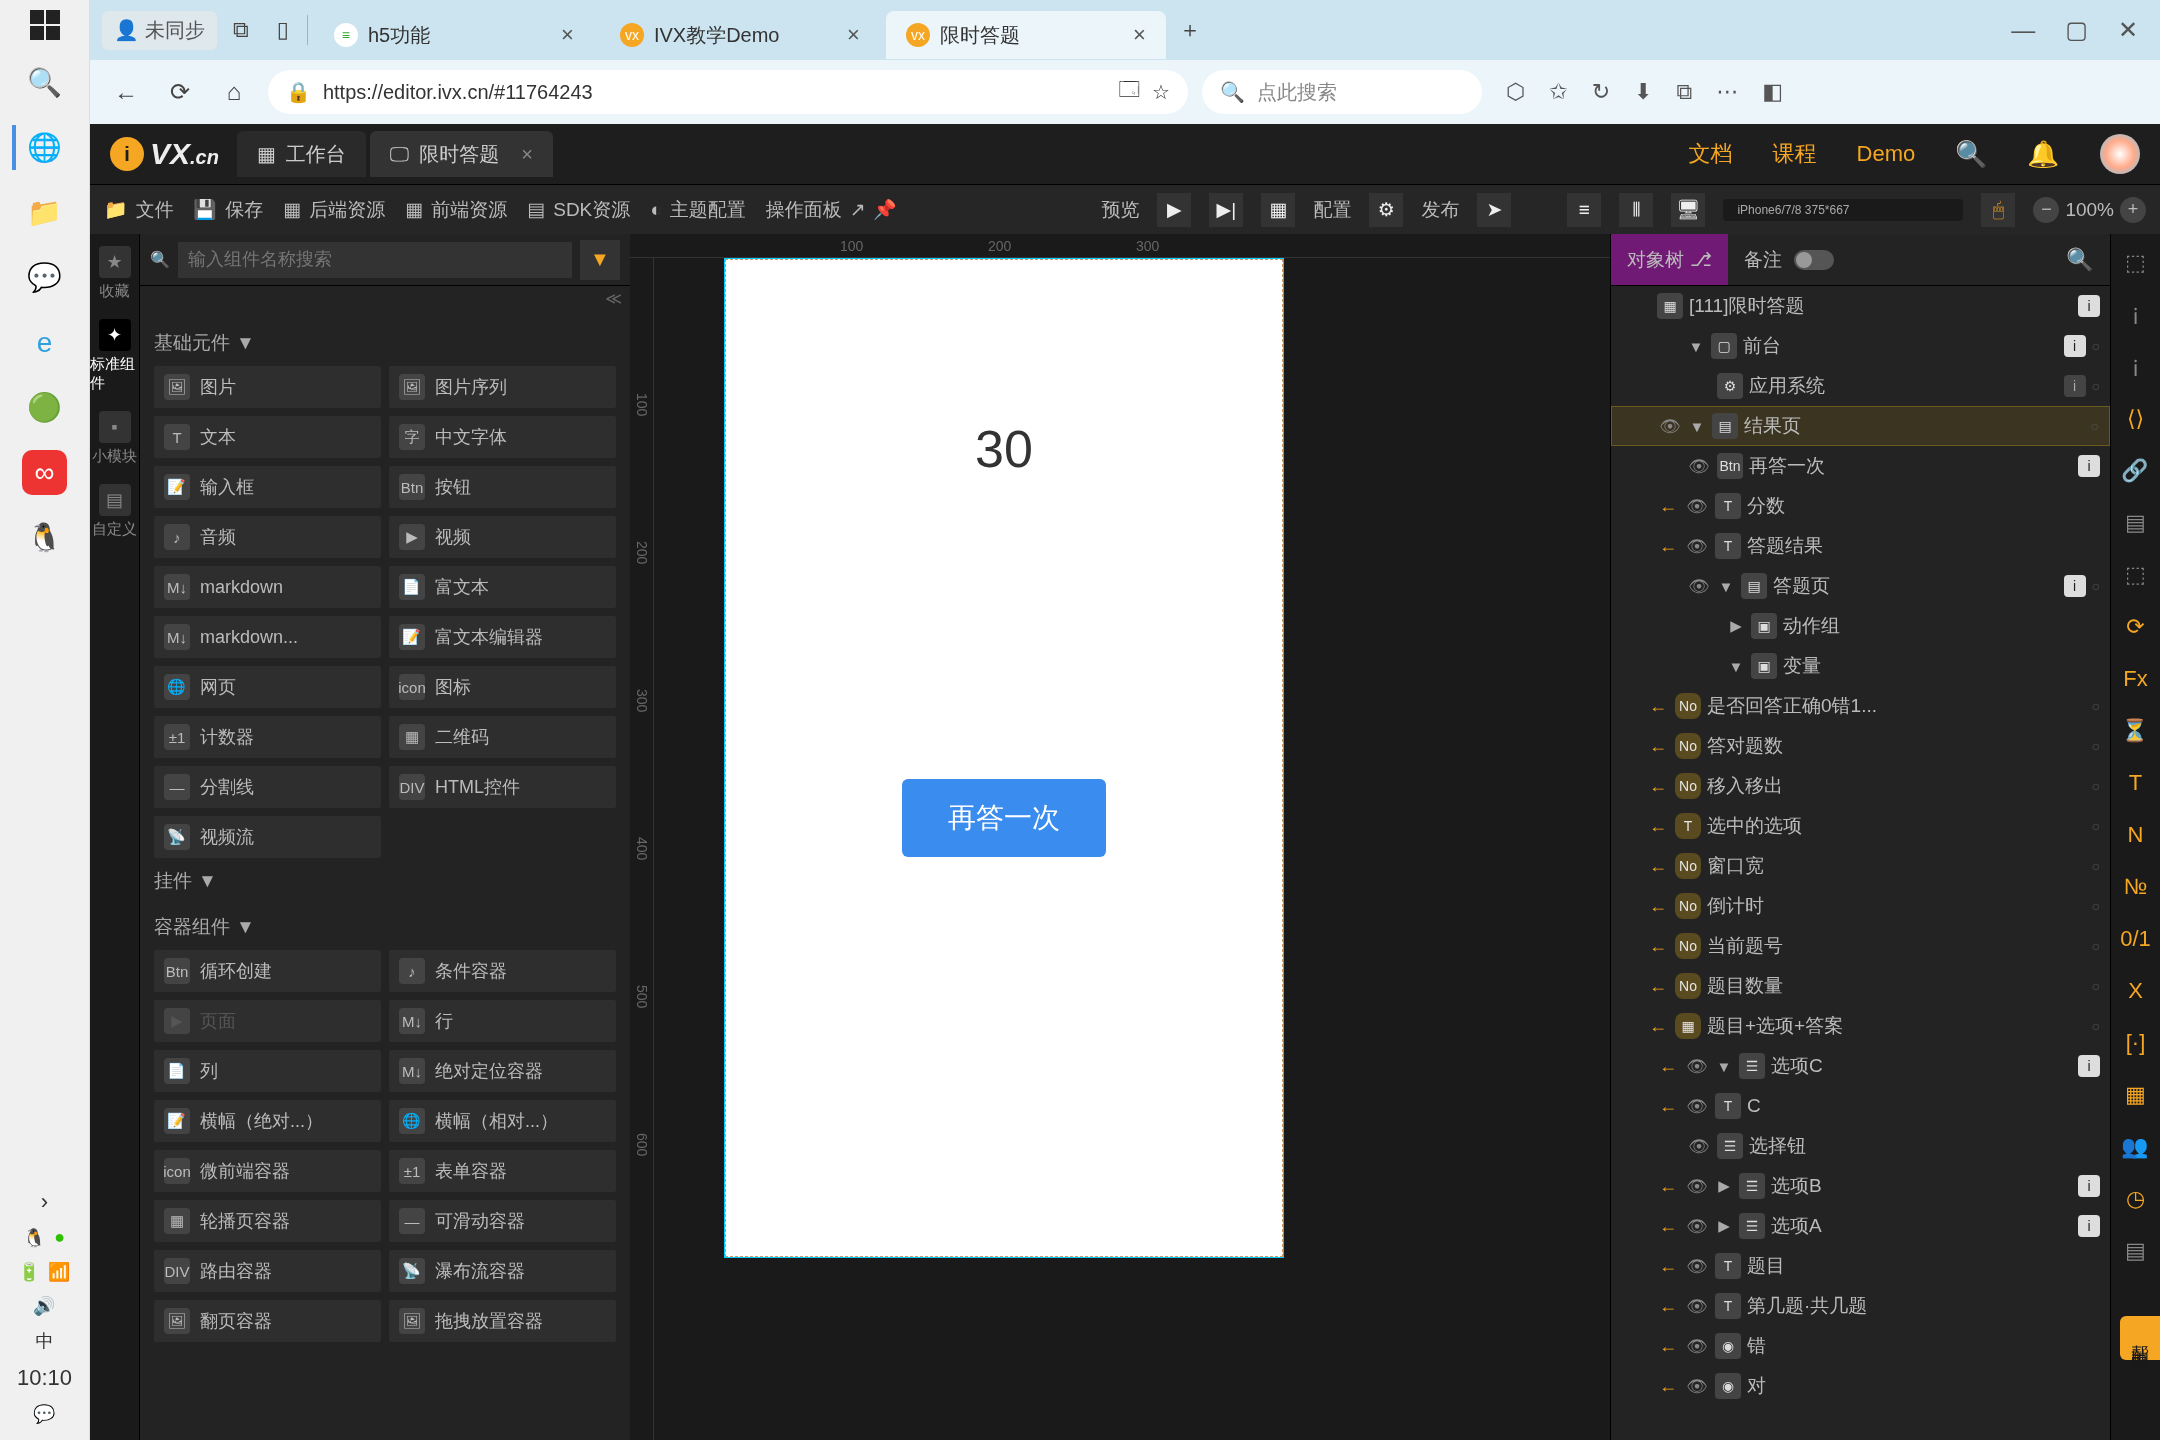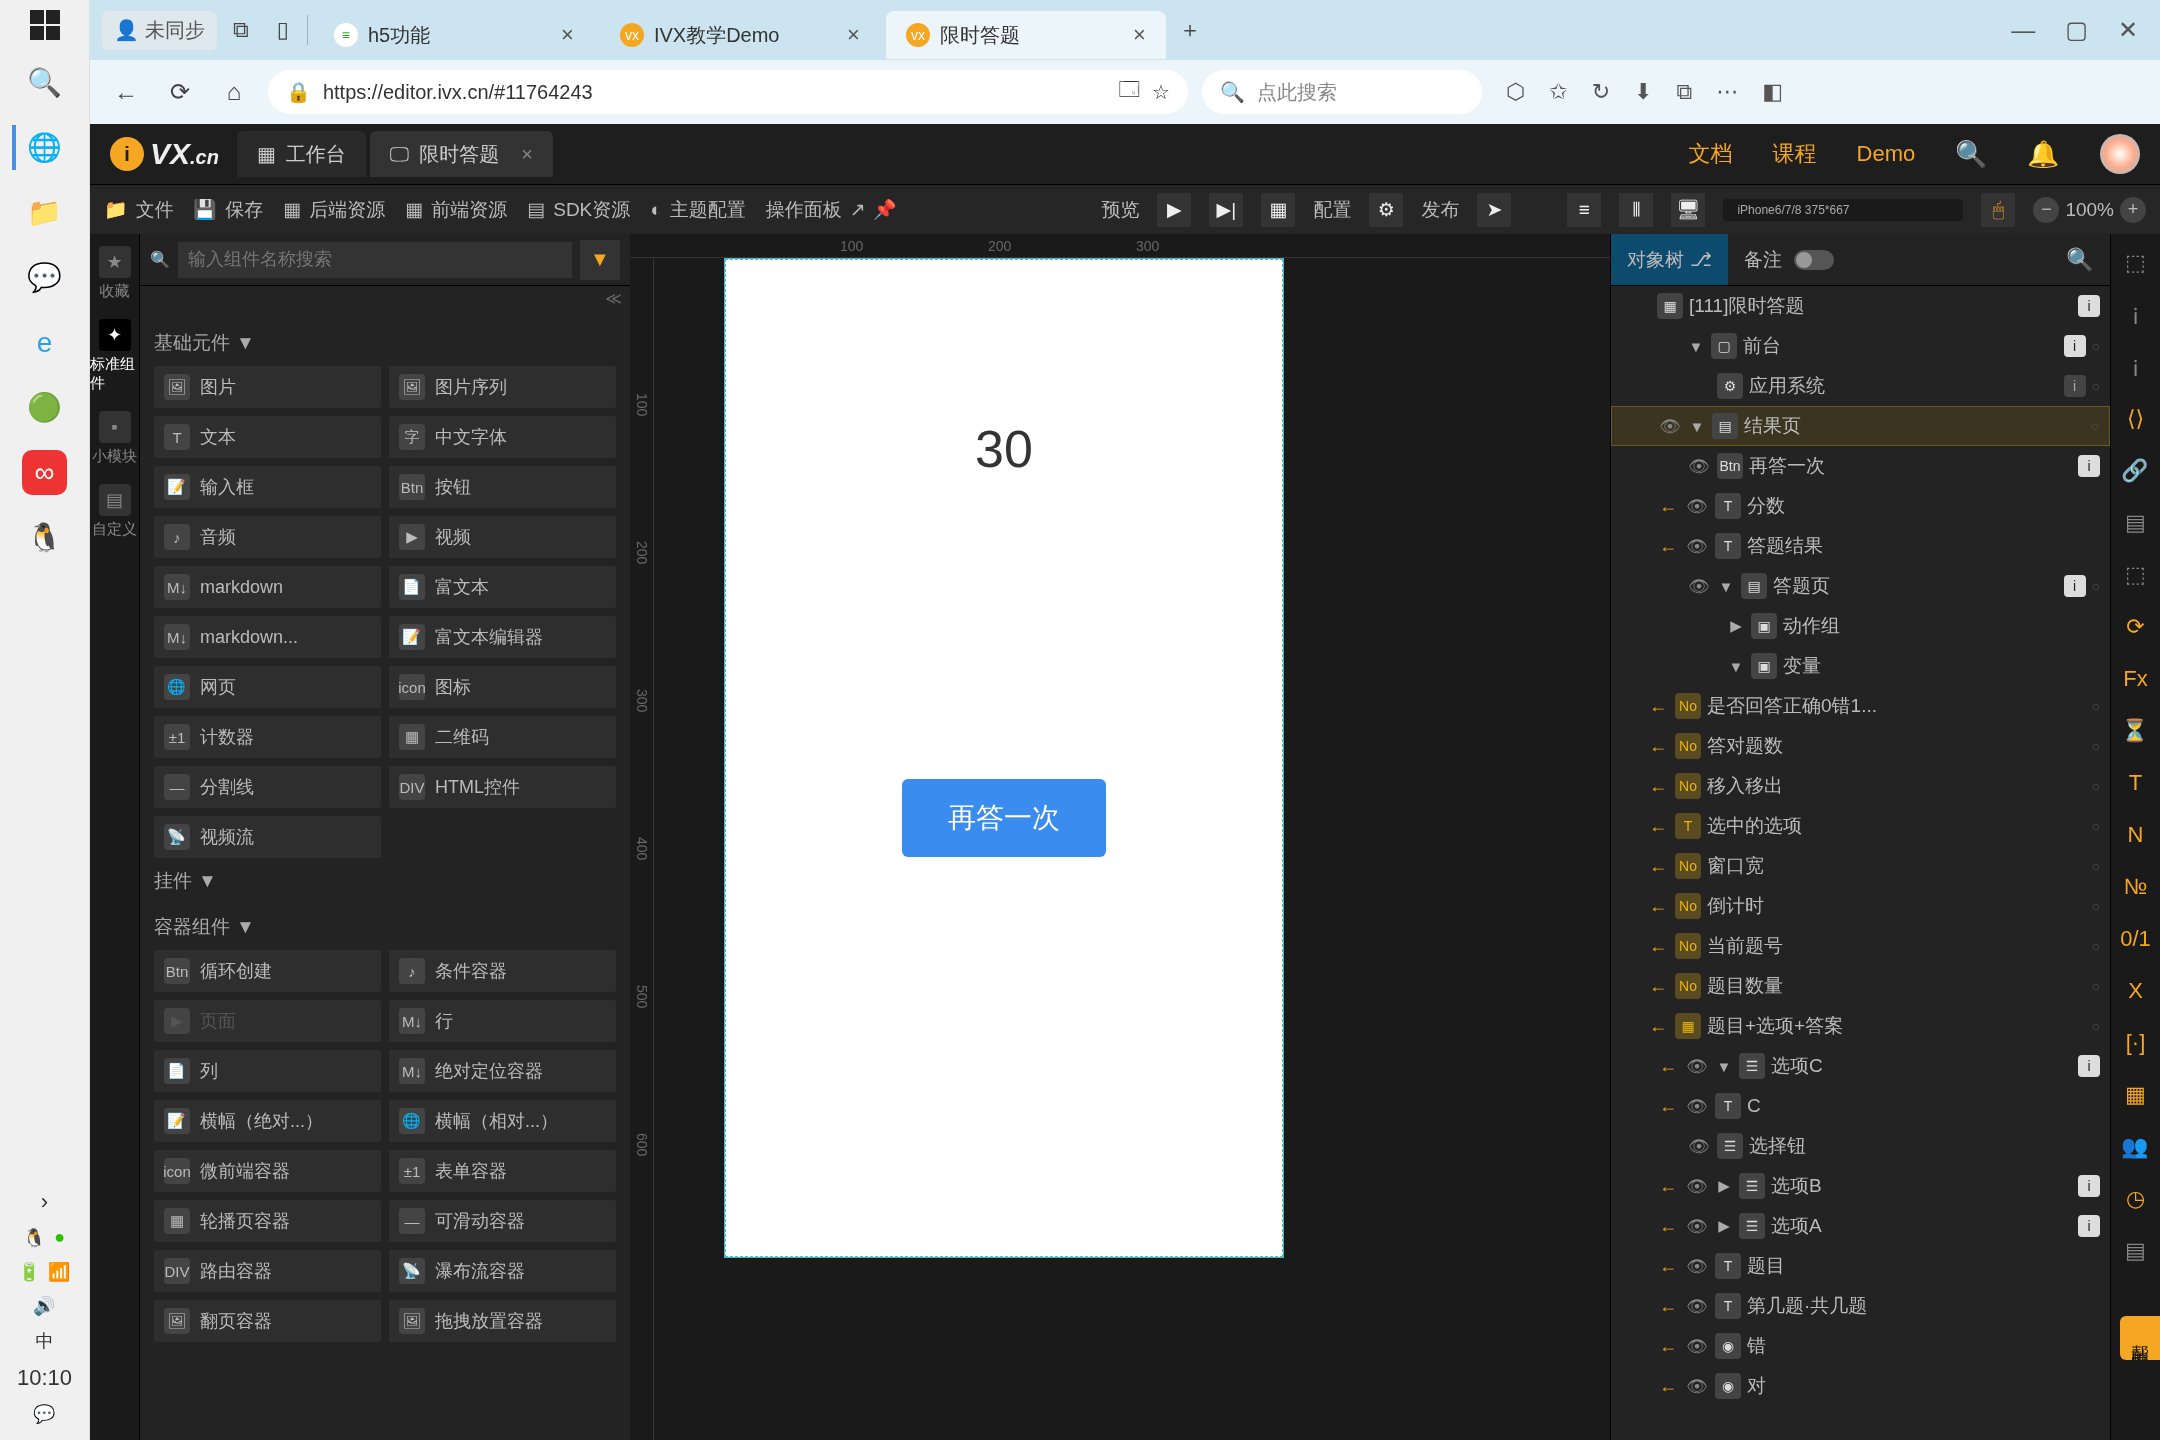--- a/index.html
+++ b/index.html
@@ -97,32 +97,32 @@
 .phone-frame::before { content:''; position:absolute; inset:0; border:1px dashed #c96; pointer-events:none; }
 .phone-content { padding:40px 30px; text-align:center; color:#333; }
 .phone-title { font-size:34px; margin-top:80px; }
 .phone-score { font-size:52px; margin-top:120px; }
 .phone-btn { background:#3b8cef; color:#fff; font-size:28px; padding:20px 46px; border-radius:6px; display:inline-block; margin-top:300px; }
 
 
 .right-panel { width:500px; background:#232323; display:flex; flex-direction:column; color:#bbb; border-left:1px solid #000; }
 .right-tabs { height:52px; display:flex; align-items:center; border-bottom:1px solid #000; font-size:19px; }
 .right-tabs .tab { padding:0 16px; display:flex; align-items:center; gap:6px; height:100%; }
-.right-tabs .tab.active { background:#0c4a6e; }
+.right-tabs .tab.active { background:#701a75; }
 .right-tabs .toggle { margin-left:6px; }
 .right-tabs .search-ic { margin-left:auto; padding-right:16px; color:#888; font-size:22px; }
 .tree { flex:1; overflow-y:auto; font-size:19px; }
 .tree-row { height:40px; display:flex; align-items:center; padding:0 10px 0 0; gap:6px; position:relative; }
 .tree-row.selected { background:#3a3420; border:1px solid #6a5a20; }
 .tree-row .indent { display:inline-block; }
 .tree-row .arrow-in { color:#f5a623; font-size:18px; width:22px; text-align:center; }
 .tree-row .eye { color:#888; font-size:17px; width:24px; text-align:center; }
 .tree-row .chev { color:#aaa; font-size:15px; width:18px; text-align:center; }
 .tree-row .ico { width:26px; height:26px; background:#444; border-radius:4px; color:#ddd; display:flex; align-items:center; justify-content:center; font-size:14px; flex-shrink:0; }
-.tree-row .ico.orange { background:#5a4a20; color:#eab308; }
+.tree-row .ico.orange { background:#5a4a20; color:#e5e5e5;border-radius:8px; }
 .tree-row .label { flex:1; white-space:nowrap; overflow:hidden; text-overflow:ellipsis; }
 .tree-row .dot { color:#555; font-size:14px; margin-left:auto; }
 .tree-row .info { width:22px; height:22px; background:#ddd; color:#222; border-radius:4px; display:flex; align-items:center; justify-content:center; font-size:14px; margin-left:auto; }
 
 
 .far-right { width:50px; background:#1a1a1a; display:flex; flex-direction:column; align-items:center; padding-top:14px; gap:22px; border-left:1px solid #000; }
 .far-right .ic { width:30px; height:30px; color:#f5a623; font-size:22px; display:flex; align-items:center; justify-content:center; }
 .far-right .ic.grey { color:#888; }
 .help-center { position:absolute; right:0; bottom:80px; width:40px; background:#f5a623; color:#1a1a1a; writing-mode:vertical-lr; padding:14px 8px; font-size:18px; border-radius:6px 0 0 6px; letter-spacing:4px; }
 

